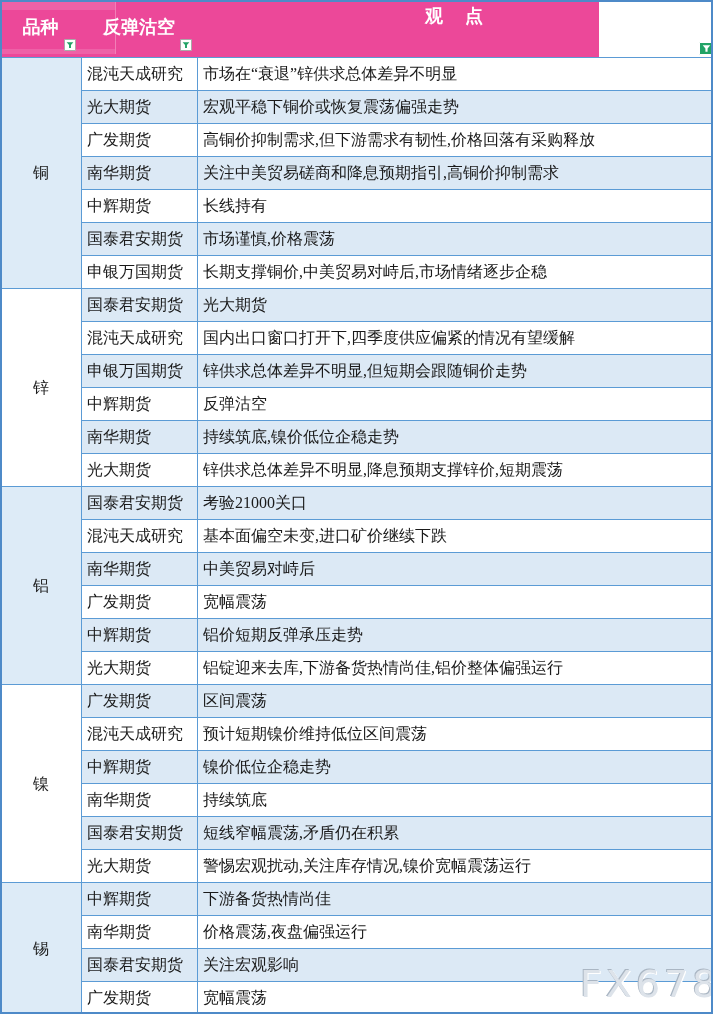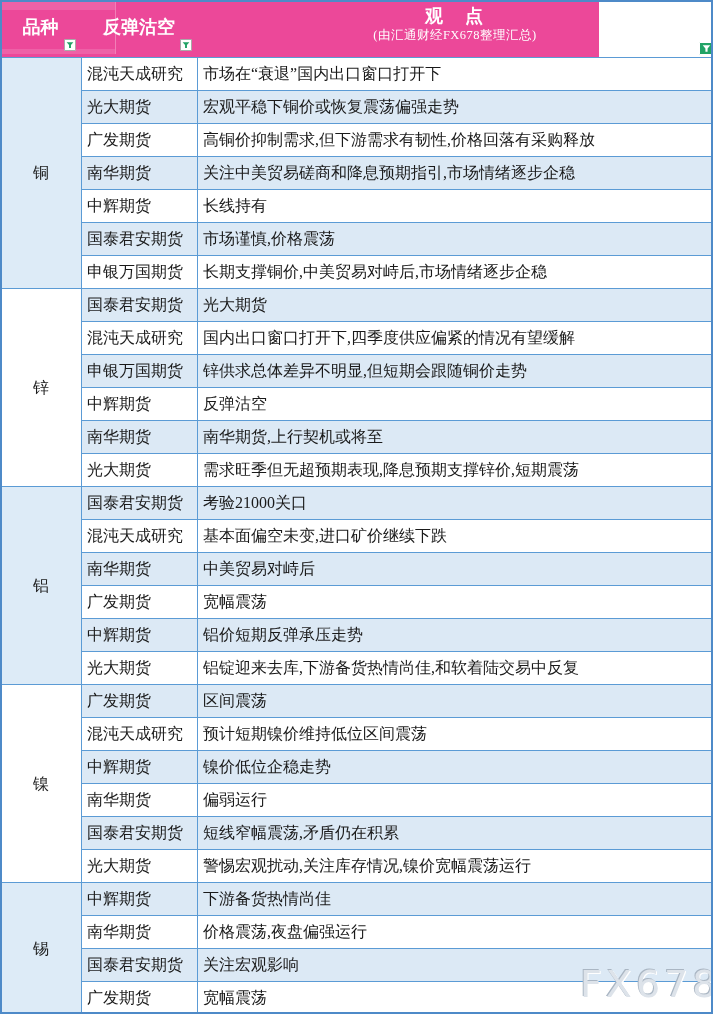--- a/index.html
+++ b/index.html
@@ -69,21 +69,20 @@
 
   <div class="hdr">
     <div class="hl-top"></div>
     <div class="hl-bottom"></div>
     <div class="hl-vline"></div>
 
     <span class="h-variety">品种</span>
     <span class="h-company">反弹沽空</span>
     <div class="h-view">
       <div class="h-view-title">观　点</div>
-      <div class="h-view-sub">(由汇通财经FX678整理汇总)</div>
     </div>
 
     <button class="filter-btn f1" title="">
       <svg width="8" height="8" viewBox="0 0 10 10">
         <path d="M0.8 1.5 H9.2 L6.2 5 V8.7 H3.8 V5 Z" fill="#21A366"></path>
       </svg>
     </button>
     <button class="filter-btn f2" title="">
       <svg width="8" height="8" viewBox="0 0 10 10">
         <path d="M0.8 1.5 H9.2 L6.2 5 V8.7 H3.8 V5 Z" fill="#21A366"></path>
@@ -99,33 +98,33 @@
   <table>
     <colgroup>
         <col class="c1">
         <col class="c2">
         <col class="c3">
       </colgroup>
     <tbody id="grid-body">
         <tr>
           <td class="variety gband" rowspan="7">铜</td>
           <td class="company">混沌天成研究</td>
-          <td class="view">市场在“衰退”国内出口窗口打开下</td>
+          <td class="view">市场在“衰退”锌供求总体差异不明显</td>
         </tr>
         <tr>
           <td class="company band">光大期货</td>
           <td class="view band">宏观平稳下铜价或恢复震荡偏强走势</td>
         </tr>
         <tr>
           <td class="company">广发期货</td>
           <td class="view">高铜价抑制需求,但下游需求有韧性,价格回落有采购释放</td>
         </tr>
         <tr>
           <td class="company band">南华期货</td>
-          <td class="view band">关注中美贸易磋商和降息预期指引,市场情绪逐步企稳</td>
+          <td class="view band">关注中美贸易磋商和降息预期指引,高铜价抑制需求</td>
         </tr>
         <tr>
           <td class="company">中辉期货</td>
           <td class="view">长线持有</td>
         </tr>
         <tr>
           <td class="company band">国泰君安期货</td>
           <td class="view band">市场谨慎,价格震荡</td>
         </tr>
         <tr>
@@ -144,25 +143,25 @@
         <tr>
           <td class="company band">申银万国期货</td>
           <td class="view band">锌供求总体差异不明显,但短期会跟随铜价走势</td>
         </tr>
         <tr>
           <td class="company">中辉期货</td>
           <td class="view">反弹沽空</td>
         </tr>
         <tr>
           <td class="company band">南华期货</td>
-          <td class="view band">南华期货,上行契机或将至</td>
+          <td class="view band">持续筑底,镍价低位企稳走势</td>
         </tr>
         <tr>
           <td class="company">光大期货</td>
-          <td class="view">需求旺季但无超预期表现,降息预期支撑锌价,短期震荡</td>
+          <td class="view">锌供求总体差异不明显,降息预期支撑锌价,短期震荡</td>
         </tr>
         <tr>
           <td class="variety gband" rowspan="6">铝</td>
           <td class="company band">国泰君安期货</td>
           <td class="view band">考验21000关口</td>
         </tr>
         <tr>
           <td class="company">混沌天成研究</td>
           <td class="view">基本面偏空未变,进口矿价继续下跌</td>
         </tr>
@@ -173,38 +172,38 @@
         <tr>
           <td class="company">广发期货</td>
           <td class="view">宽幅震荡</td>
         </tr>
         <tr>
           <td class="company band">中辉期货</td>
           <td class="view band">铝价短期反弹承压走势</td>
         </tr>
         <tr>
           <td class="company">光大期货</td>
-          <td class="view">铝锭迎来去库,下游备货热情尚佳,和软着陆交易中反复</td>
+          <td class="view">铝锭迎来去库,下游备货热情尚佳,铝价整体偏强运行</td>
         </tr>
         <tr>
           <td class="variety" rowspan="6">镍</td>
           <td class="company band">广发期货</td>
           <td class="view band">区间震荡</td>
         </tr>
         <tr>
           <td class="company">混沌天成研究</td>
           <td class="view">预计短期镍价维持低位区间震荡</td>
         </tr>
         <tr>
           <td class="company band">中辉期货</td>
           <td class="view band">镍价低位企稳走势</td>
         </tr>
         <tr>
           <td class="company">南华期货</td>
-          <td class="view">偏弱运行</td>
+          <td class="view">持续筑底</td>
         </tr>
         <tr>
           <td class="company band">国泰君安期货</td>
           <td class="view band">短线窄幅震荡,矛盾仍在积累</td>
         </tr>
         <tr>
           <td class="company">光大期货</td>
           <td class="view">警惕宏观扰动,关注库存情况,镍价宽幅震荡运行</td>
         </tr>
         <tr>

